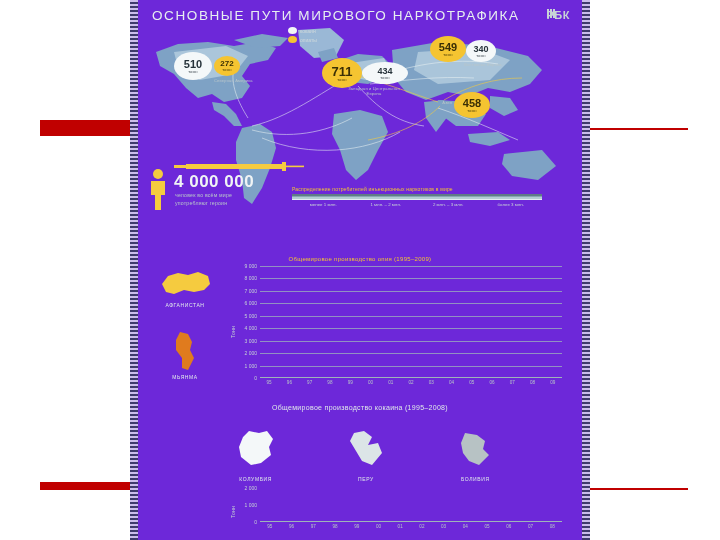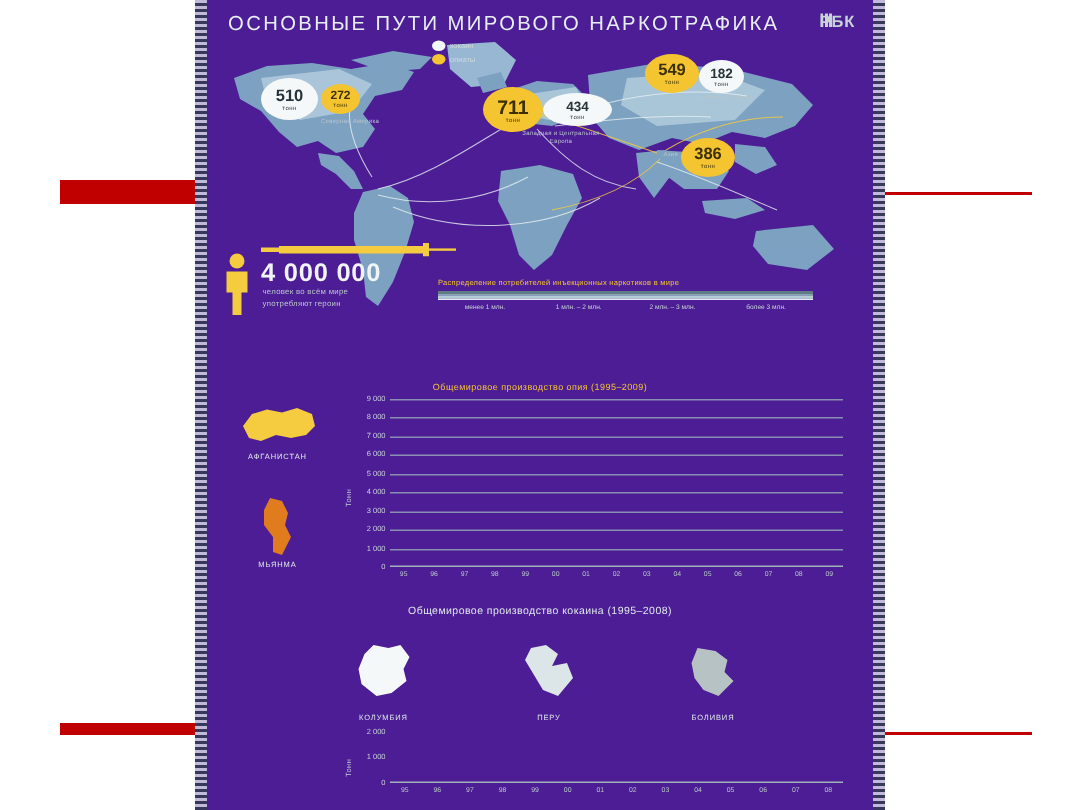--- a/index.html
+++ b/index.html
@@ -12,21 +12,21 @@
   
   .deco-line{position:absolute;height:2px;background:#c00000;}
   .deco-line.top{left:40px;top:128px;width:648px;}
   .deco-line.bottom{left:40px;top:488px;width:648px;}
   .deco-block{position:absolute;left:40px;top:120px;width:92px;height:16px;background:#c00000;}
   .deco-block2{position:absolute;left:40px;top:482px;width:92px;height:6px;background:#c00000;}
 
   
   .poster{
     position:absolute;left:130px;top:0;width:460px;height:540px;
-    background:#4c1d95;overflow:hidden;
+    background:#6d28d9;overflow:hidden;
   }
   .poster .edge-l,.poster .edge-r{
     position:absolute;top:0;bottom:0;width:8px;
     background:repeating-linear-gradient(#e9eef0 0 2px,#2f4047 2px 4px);
     opacity:.75;
   }
   .poster .edge-l{left:0;}
   .poster .edge-r{right:0;}
 
   
@@ -221,27 +221,27 @@
     <span class="n">434</span>
     <span class="u">тонн</span>
   </div>
   <div class="bub-cap" style="left:214px;top:86px;width:60px;">Западная и Центральная Европа</div>
 
   <div class="bub y" style="left:300px;top:36px;width:36px;height:26px;font-size:11px;">
     <span class="n">549</span>
     <span class="u">тонн</span>
   </div>
   <div class="bub w" style="left:336px;top:40px;width:30px;height:22px;font-size:9px;">
-    <span class="n">182</span>
+    <span class="n">340</span>
     <span class="u">тонн</span>
   </div>
   <div class="bub-cap" style="left:326px;top:62px;width:54px;">Восточная Европа</div>
 
   <div class="bub y" style="left:324px;top:92px;width:36px;height:26px;font-size:11px;">
-    <span class="n">386</span>
+    <span class="n">458</span>
     <span class="u">тонн</span>
   </div>
   <div class="bub-cap" style="left:294px;top:100px;width:28px;text-align:right;">Азия</div>
 
   <div class="stat">
     <svg class="person" viewBox="0 0 20 42">
       <circle cx="10" cy="6" r="5" fill="#f5cb3f"></circle>
       <path d="M3,13 L17,13 L17,27 L13,27 L13,42 L7,42 L7,27 L3,27 Z" fill="#f5cb3f"></path>
     </svg>
     <svg class="syr" viewBox="0 0 130 9">

